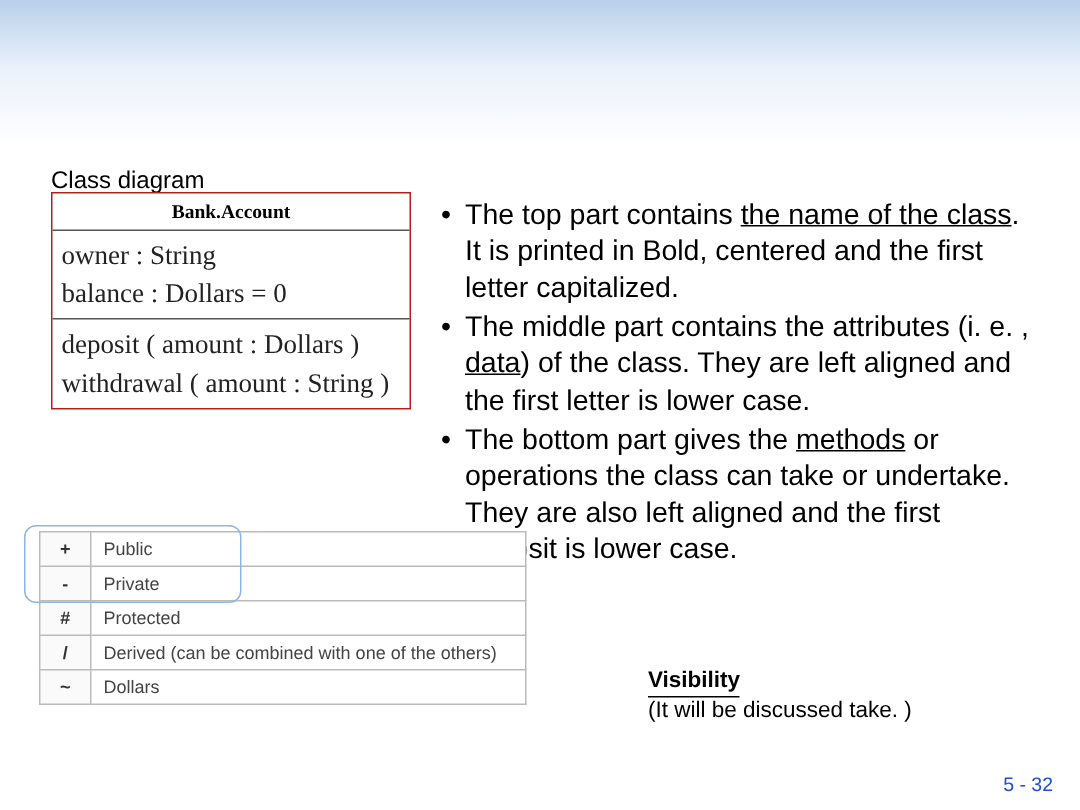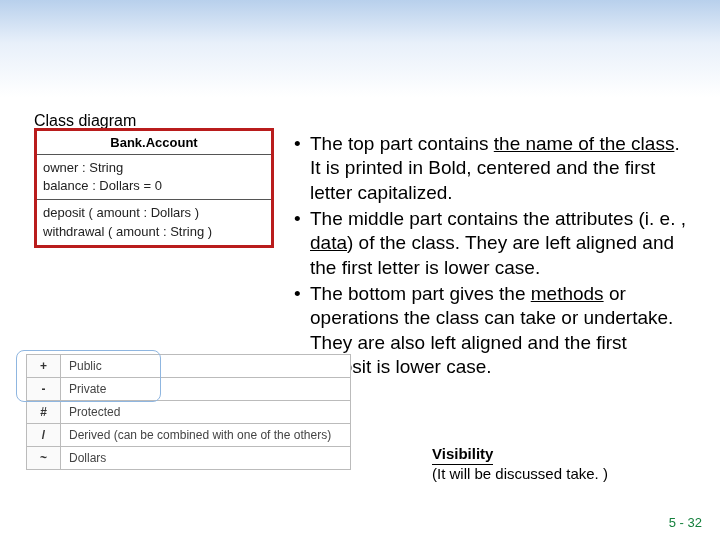--- a/index.html
+++ b/index.html
@@ -14,28 +14,28 @@
     left: 34px; top: 88px;
     font-size: 16px;
     border-bottom: 1px solid #000;
     padding-bottom: 1px;
     margin-top: 24px;
   }
   .uml {
     position: absolute;
     left: 34px; top: 128px;
     width: 240px;
-    border: 3px solid #b91c1c;
-    font-family: Liberation Sans, sans-serif;
+    border: 1px solid #b91c1c;
+    font-family: Liberation Serif, serif;
     background: #fff;
   }
   .uml .row { padding: 4px 6px; font-size: 13px; }
   .uml .name { text-align: center; font-weight: bold; border-bottom: 1px solid #555; }
   .uml .attrs { border-bottom: 1px solid #555; }
-  .uml .attrs div, .uml .ops div { font-size: 13px; line-height: 1.4; color:#222; }
+  .uml .attrs div, .uml .ops div { font-size: 18px; line-height: 1.4; color:#222; }
   .bullets {
     position: absolute;
     left: 292px; top: 132px;
     width: 395px;
     font-size: 19px;
     line-height: 1.28;
   }
   .bullets li { list-style: none; position: relative; padding-left: 18px; margin-bottom: 2px; }
   .bullets li::before { content: "•"; position: absolute; left: 2px; top: 0; }
   .u { text-decoration: underline; }
@@ -63,21 +63,21 @@
     position: absolute;
     left: 432px; top: 413px;
     font-size: 15px;
     line-height: 1.25;
   }
   .vis-note .hd { font-weight: bold; border-bottom: 1px solid #000; display: inline-block; margin-top: 32px; }
   .pagenum {
     position: absolute;
     right: 18px; bottom: 10px;
     font-size: 13px;
-    color: #15803d;
+    color: #1d4ed8;
   }
 </style>
 </head>
 <body>
 
 <div class="title">Class diagram</div>
 
 <div class="uml">
   <div class="row name">Bank.Account</div>
   <div class="row attrs">

